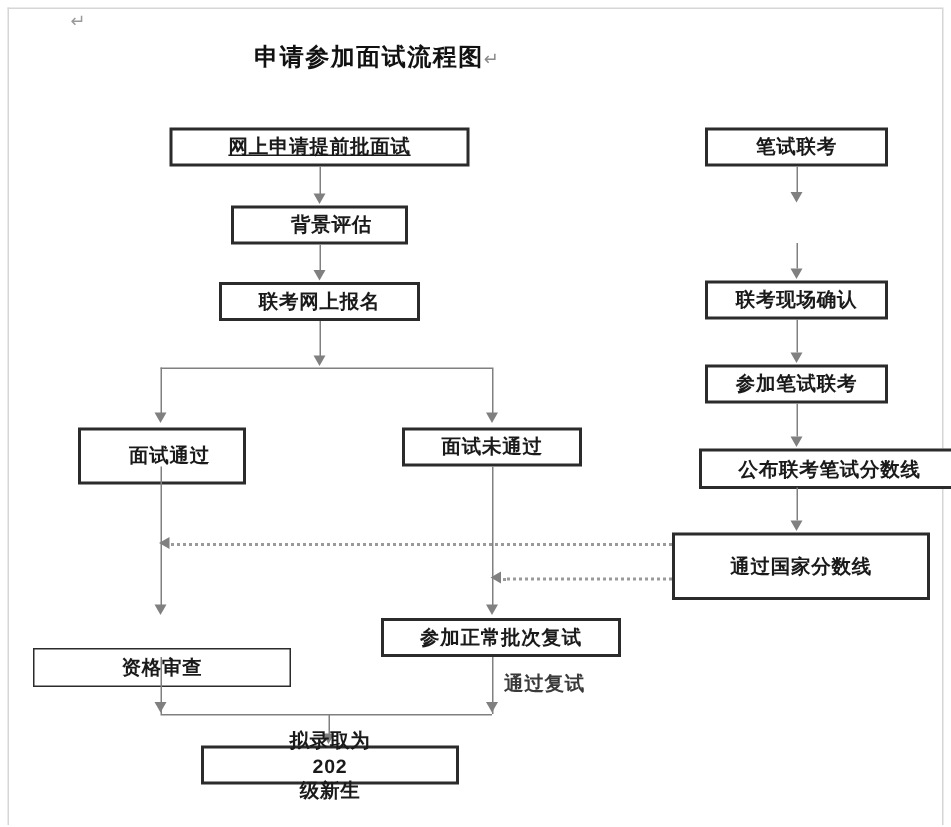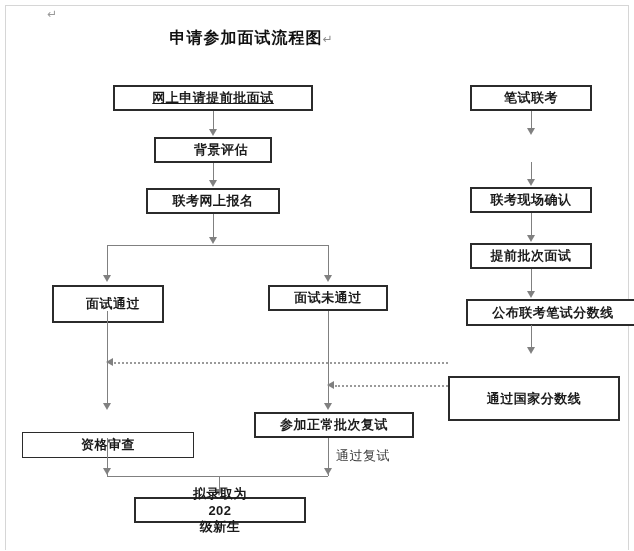--- a/index.html
+++ b/index.html
@@ -121,21 +121,21 @@
   }
   .dotline {
     position: absolute;
     height: 0;
     border-top: 2px dotted #9a9a9a;
   }
 
   .edge-label {
     position: absolute;
     font-family: "DejaVu Sans", "Liberation Sans", sans-serif;
-    font-weight: normal;
+    font-weight: bold;
     font-size: 13px;
     color: #3a3a3a;
     white-space: nowrap;
     letter-spacing: 0.5px;
   }
 </style>
 </head>
 <body>
 
 <div id="page">
@@ -208,31 +208,31 @@
 
 
   <div class="vline" style="left:531px; top:162px; height:17px;"></div>
   <div class="arrow-down" style="left:527px; top:179px;"></div>
 
   <div class="node" style="left:470px; top:187px; width:122px; height:26px;text-align:center;">联考现场确认</div>
 
   <div class="vline" style="left:531px; top:213px; height:22px;"></div>
   <div class="arrow-down" style="left:527px; top:235px;"></div>
 
-  <div class="node" style="left:470px; top:243px; width:122px; height:26px;">提前批次面试</div>
+  <div class="node" style="left:470px; top:243px; width:122px; height:26px;">参加笔试联考</div>
 
   <div class="vline" style="left:531px; top:269px; height:22px;"></div>
   <div class="arrow-down" style="left:527px; top:291px;"></div>
 
   <div class="node" style="left:466px; top:299px; width:174px; height:27px;">公布联考笔试分数线</div>
 
   <div class="vline" style="left:531px; top:325px; height:22px;"></div>
   <div class="arrow-down" style="left:527px; top:347px;"></div>
 
-  <div class="node" style="left:448px; top:376px; width:172px; height:45px;">通过国家分数线</div>
+  <div class="node" style="left:448px; top:355px; width:172px; height:45px;">通过国家分数线</div>
 
   <div class="dotline" style="left:114px; top:362px; width:334px;"></div>
   <div class="arrow-left" style="left:106px; top:358px;"></div>
 
   <div class="dotline" style="left:335px; top:385px; width:113px;"></div>
   <div class="arrow-left" style="left:327px; top:381px;"></div>
 
 </div>
 
 </body></html>

